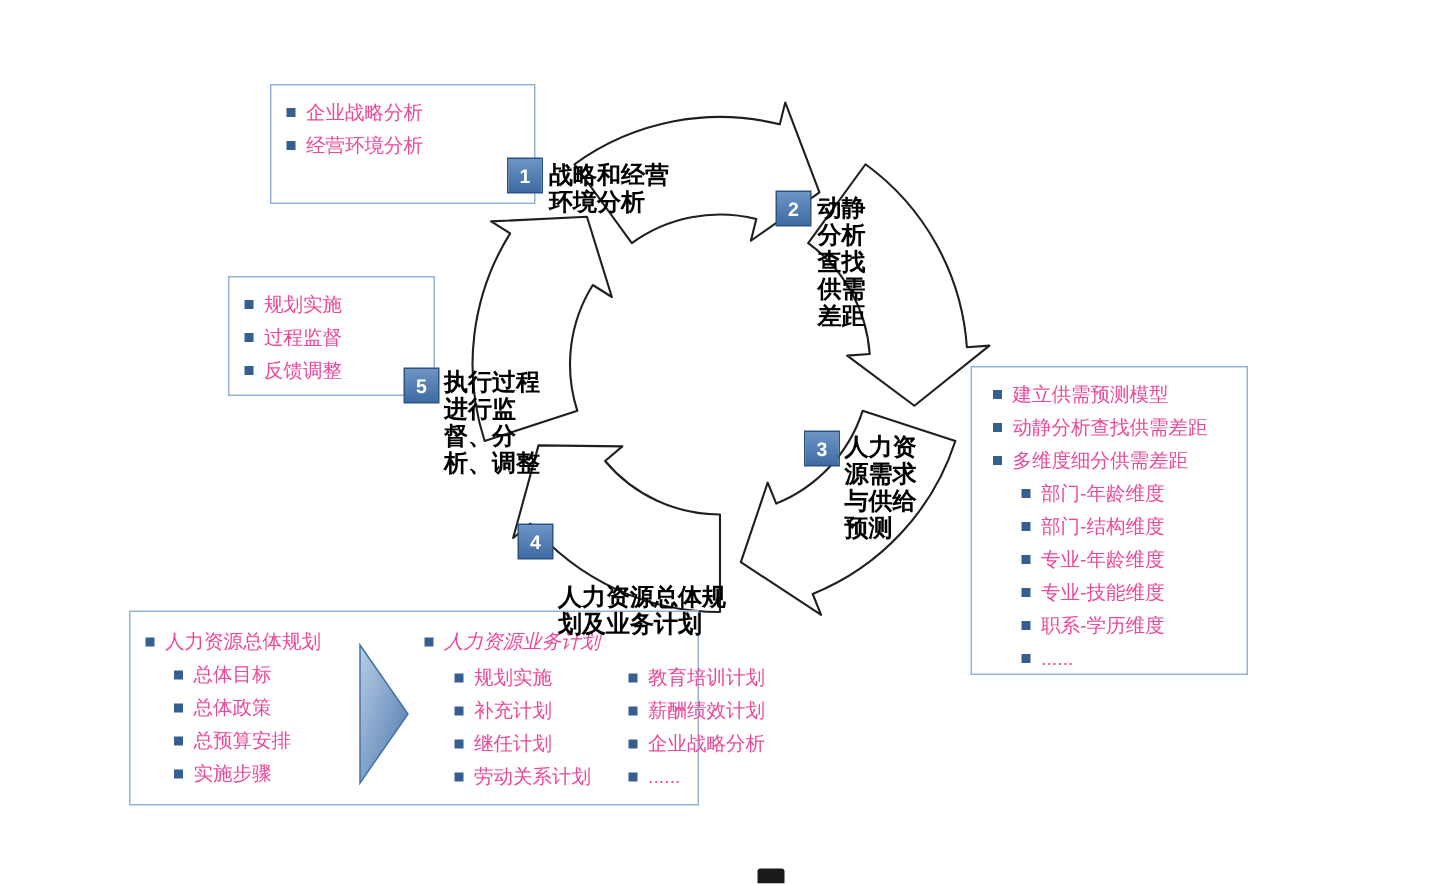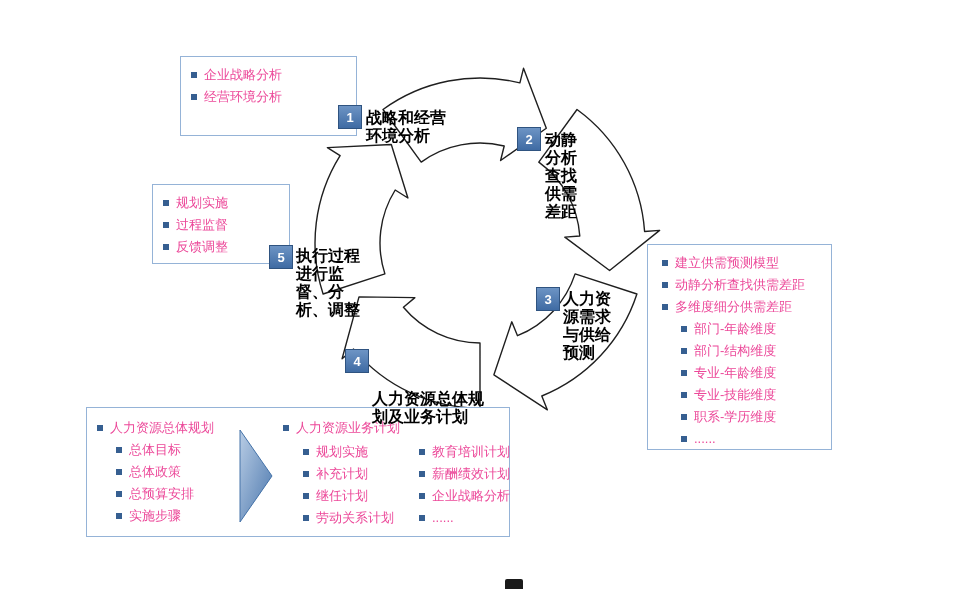--- a/index.html
+++ b/index.html
@@ -97,21 +97,21 @@
     <div class="item">
         <span class="blt"></span>
         <span>过程监督</span>
       </div>
     <div class="item">
         <span class="blt"></span>
         <span>反馈调整</span>
       </div>
   </div>
 
-  <div class="callout" style="left:86px;top:407px;width:424px;height:130px;padding:0;">
+  <div class="callout" style="left:86px;top:407px;width:380px;height:130px;padding:0;">
     <div style="position:absolute;left:10px;top:9px;">
       <div class="item">
           <span class="blt"></span>
           <span>人力资源总体规划</span>
         </div>
       <div class="sub">
         <div class="item">
             <span class="blt"></span>
             <span>总体目标</span>
           </div>
@@ -133,21 +133,21 @@
     <svg class="parrow" width="34" height="96" viewBox="0 0 34 96" style="left:152px;top:20px;">
       <defs>
         <linearGradient id="ag" x1="0" y1="0" x2="1" y2="1">
           <stop offset="0" stop-color="#b9cde5"></stop>
           <stop offset="1" stop-color="#4b77ad"></stop>
         </linearGradient>
       </defs>
       <polygon points="1,2 33,48 1,94" fill="url(#ag)" stroke="#4472a8" stroke-width="1"></polygon>
     </svg>
 
-    <div style="position:absolute;left:196px;top:9px;">
+    <div style="position:absolute;left:196px;top:9px;font-style:italic;">
       <div class="item">
           <span class="blt"></span>
           <span>人力资源业务计划</span>
         </div>
     </div>
     <div style="position:absolute;left:216px;top:33px;">
       <div class="item">
           <span class="blt"></span>
           <span>规划实施</span>
         </div>

